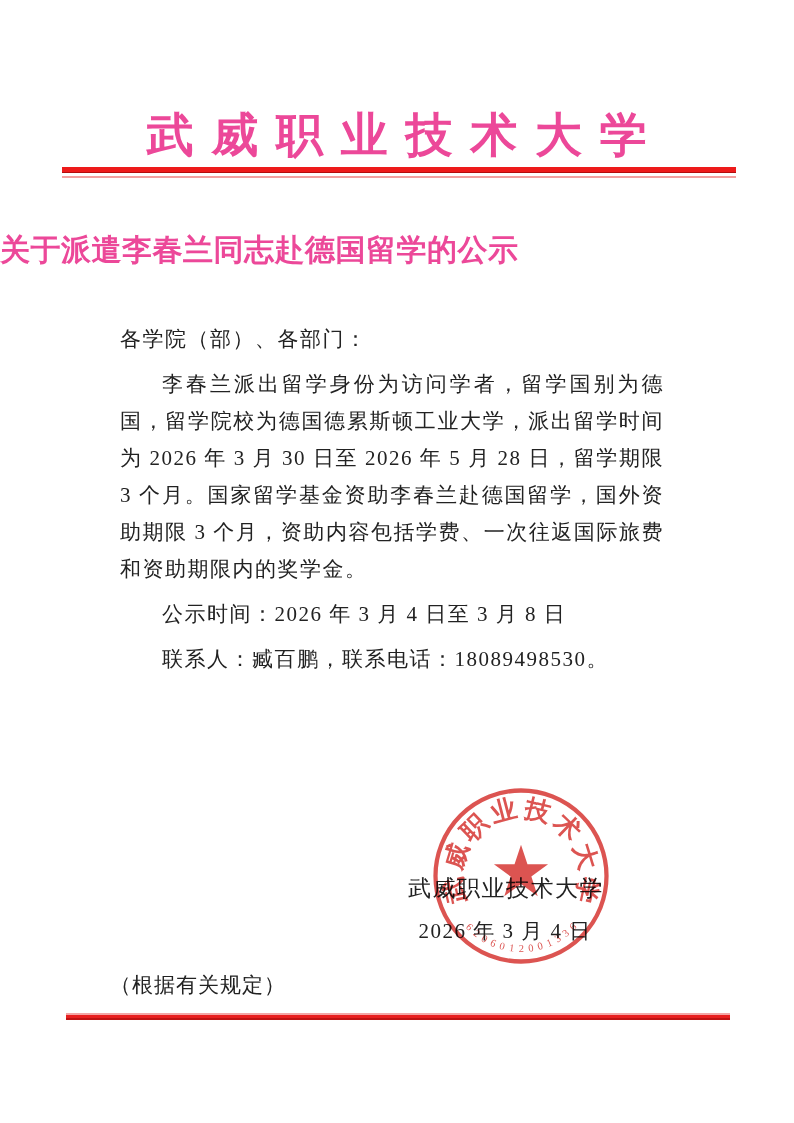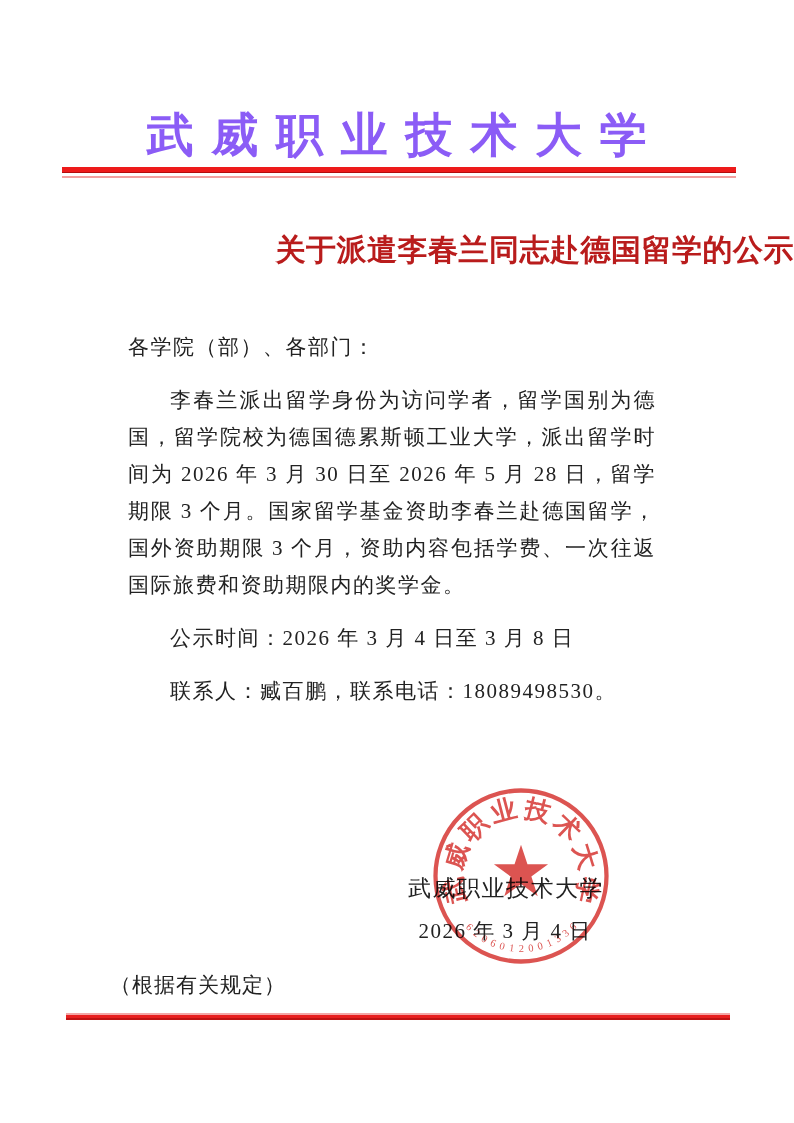--- a/index.html
+++ b/index.html
@@ -8,45 +8,45 @@
     width:794px;height:1123px;
     background:#ffffff;
     overflow:hidden;
     font-family:"Liberation Serif","DejaVu Serif",serif;
     color:#222222;
   }
   
   .letterhead{
     position:absolute;top:108px;left:0;width:100%;
     text-align:center;
-    color:#8b5cf6;
+    color:#ec4899;
     font-size:47px;line-height:54px;font-weight:bold;
     word-spacing:4px;letter-spacing:1px;
     white-space:nowrap;
   }
   .rule-top{position:absolute;top:167px;left:62px;width:674px;}
   .rule-top .thick{height:5px;background:#ed1a1a;border-bottom:1px solid #b30d0d;}
   .rule-top .thin{height:2px;background:#f3a0a0;margin-top:3px;}
   
   .doc-title{
     position:absolute;top:233px;left:0;width:100%;
-    text-align:right;
-    color:#b91c1c;
+    text-align:left;
+    color:#ec4899;
     font-size:30px;line-height:34px;font-weight:bold;
     letter-spacing:0.5px;
     white-space:nowrap;
   }
   
   .body-text{
     position:absolute;top:313px;left:112px;width:560px;
     font-size:21px;line-height:37px;
     letter-spacing:1.5px;
     text-align:justify;
   }
-  .body-text p{margin:16px;text-indent:2em;}
+  .body-text p{margin:8px;text-indent:2em;}
   .body-text p.salutation{text-indent:0;}
   
   .sig-org{
     position:absolute;top:876px;left:506px;transform:translateX(-50%);
     font-size:23px;line-height:26px;letter-spacing:1.5px;white-space:nowrap;
   }
   .sig-date{
     position:absolute;top:919px;left:505px;transform:translateX(-50%);
     font-size:21px;line-height:24px;letter-spacing:1.5px;white-space:nowrap;
   }

